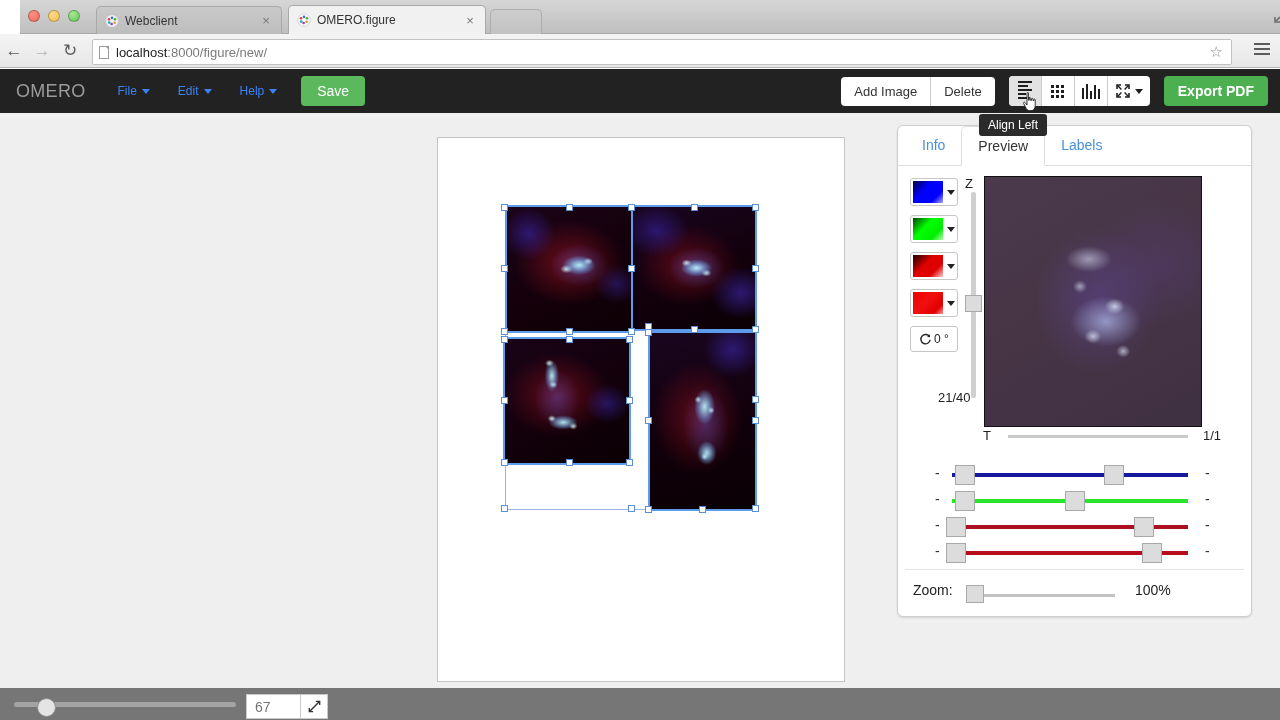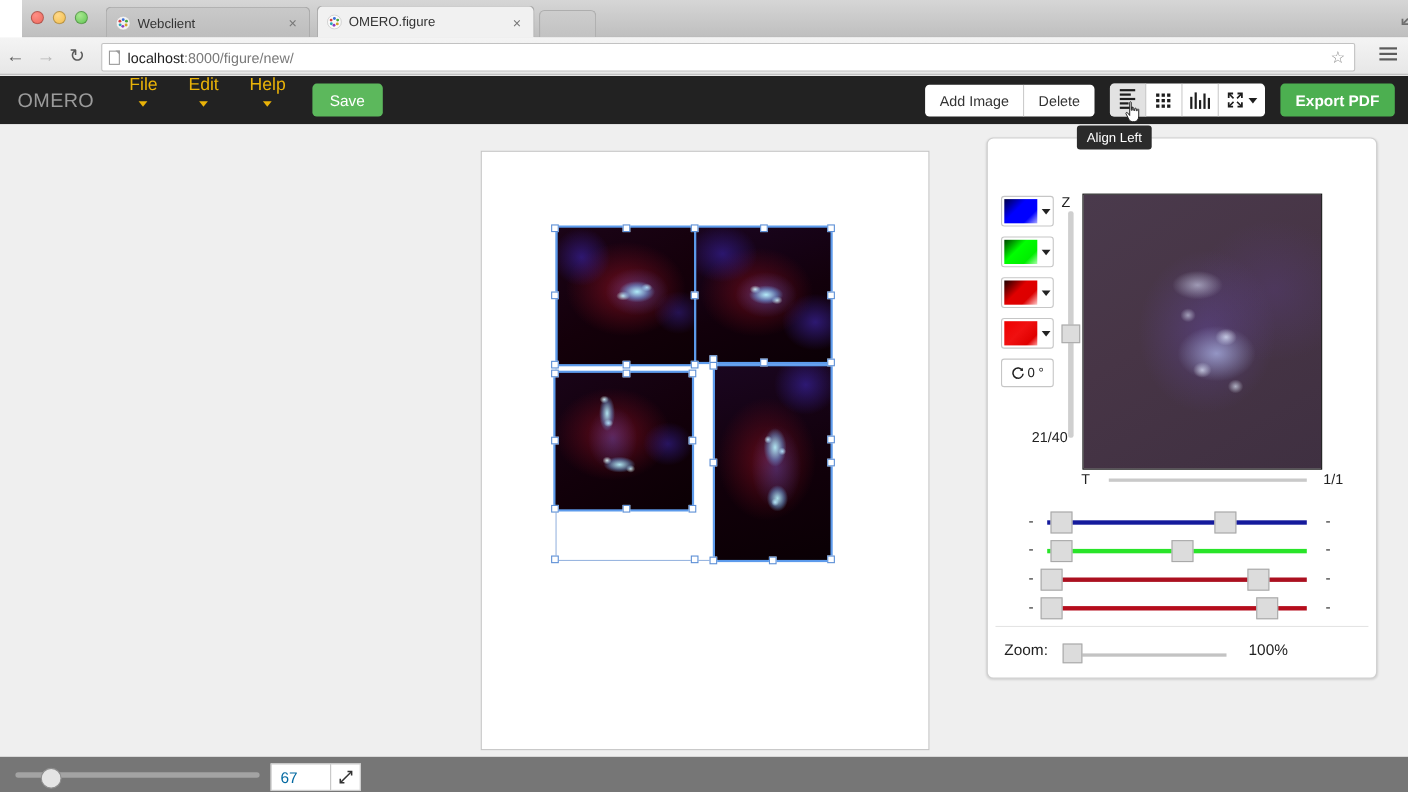--- a/index.html
+++ b/index.html
@@ -81,22 +81,22 @@
   .menu-burger { position: absolute; right: 10px; top: 9px; width: 16px; }
   .menu-burger i { display: block; height: 2px; background: #5c5c5c; margin-bottom: 3px; }
 
   
   .appbar {
     position: absolute; left: 0; top: 69px; width: 1280px; height: 44px;
     background: #222; display: flex; align-items: center;
   }
   .brand { color: #9b9b9b; font-size: 18px; padding: 0 18px 0 16px; letter-spacing: .3px; }
   .menu-item {
-    color: #eab308; font-size: 16px; padding: 0 14px; height: 44px;
-    display: flex; align-items: center; gap: 5px; flex-direction: column;
+    color: #3b82f6; font-size: 12px; padding: 0 14px; height: 44px;
+    display: flex; align-items: center; gap: 5px;
   }
   .caret-d { width: 0; height: 0; border-left: 4px solid transparent; border-right: 4px solid transparent; border-top: 5px solid currentColor; }
   .btn-save {
     background: #5cb85c; color: #fff; font-size: 14px; font-weight: normal;
     border-radius: 4px; padding: 7px 16px; margin-left: 10px;
   }
   .appbar-right { margin-left: auto; display: flex; align-items: center; padding-right: 12px; gap: 14px; }
   .btn-group { display: flex; background: #fff; border-radius: 4px; overflow: hidden; }
   .btn-group > div {
     font-size: 13px; color: #333; padding: 7px 13px; border-right: 1px solid #ccc;
@@ -214,21 +214,21 @@
 
   
   .bottombar {
     position: absolute; left: 0; top: 688px; width: 1280px; height: 32px;
     background: #767676; display: flex; align-items: center;
   }
   .bb-track { position: absolute; left: 14px; top: 14px; width: 222px; height: 5px; background: #a3a3a3; border-radius: 3px; }
   .bb-thumb { position: absolute; left: 37px; top: 698px; width: 19px; height: 19px; border-radius: 50%; background: #e4e4e4; border: 1px solid #8d8d8d; }
   .bb-field {
     position: absolute; left: 246px; top: 694px; width: 55px; height: 25px;
-    background: #fff; border: 1px solid #c9c9c9; font-size: 14px; color: #0369a1;
+    background: #fff; border: 1px solid #c9c9c9; font-size: 14px; color: #737373;
     display: flex; align-items: center; padding-left: 8px;
   }
   .bb-expand {
     position: absolute; left: 301px; top: 694px; width: 27px; height: 25px;
     background: #fff; border: 1px solid #c9c9c9; border-left: none;
     display: flex; align-items: center; justify-content: center; color: #333;
   }
 </style>
 </head>
 <body>
@@ -468,20 +468,25 @@
   <div class="hnd" style="left:501px;top:459px"></div>
   <div class="hnd" style="left:566px;top:459px"></div>
   <div class="hnd" style="left:626px;top:459px"></div>
   <div class="hnd" style="left:501px;top:505px"></div>
   <div class="hnd" style="left:628px;top:505px"></div>
   <div class="hnd" style="left:645px;top:506px"></div>
   <div class="hnd" style="left:699px;top:506px"></div>
   <div class="hnd" style="left:752px;top:505px"></div>
 
   <div class="sidepanel">
+    <div class="tabs">
+      <div>Info</div>
+      <div class="active">Preview</div>
+      <div>Labels</div>
+    </div>
 
     <div class="chan-col">
       <div class="chan-btn">
         <span class="chan-swatch" style="background:linear-gradient(135deg,#000046 0%,#0000ff 40%,#0000ff 75%,#aaaaff 100%)"></span>
         <span class="chan-caret"></span>
       </div>
       <div class="chan-btn">
         <span class="chan-swatch" style="background:linear-gradient(135deg,#004400 0%,#00ff00 40%,#00ee00 75%,#aaffaa 100%)"></span>
         <span class="chan-caret"></span>
       </div>

